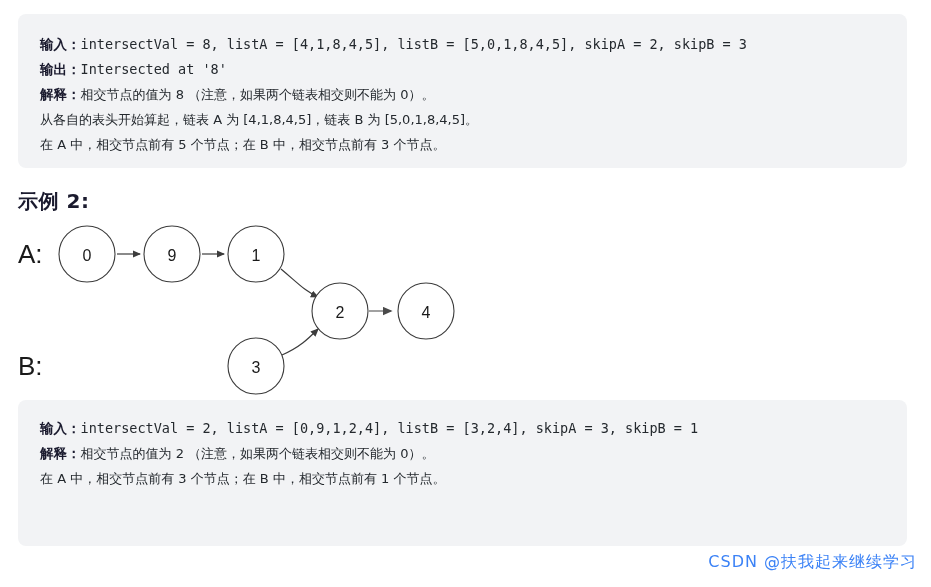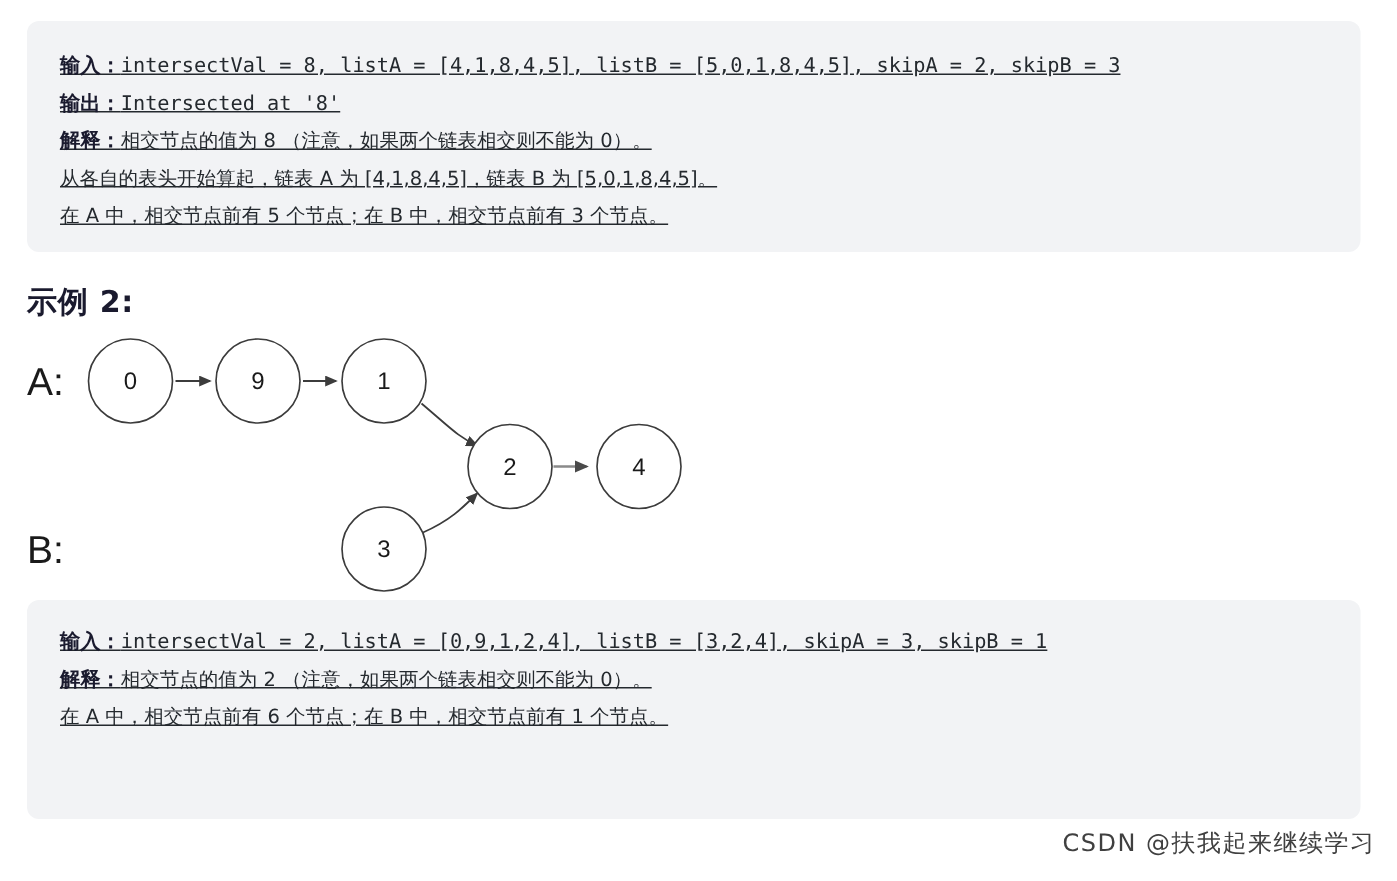--- a/index.html
+++ b/index.html
@@ -38,21 +38,20 @@
     padding: 16px 22px 12px 22px;
   }
 
   .code-line {
     font-family: "DejaVu Sans Mono", "Liberation Mono", monospace;
     font-size: 13.5px;
     line-height: 25px;
     color: #24292e;
     white-space: pre;
     letter-spacing: 0px;
-    text-decoration: underline;
   }
   .lbl {
     font-family: "DejaVu Sans", "Liberation Sans", sans-serif;
     font-weight: bold;
     color: #1a1a2e;
     font-size: 13.5px;
   }
   .cn {
     font-family: "DejaVu Sans", "Liberation Sans", sans-serif;
     font-size: 13px;
@@ -117,21 +116,21 @@
     stroke-width: 1.6;
   }
 
   
   #watermark {
     position: absolute;
     right: 14px;
     top: 552px;
     font-family: "DejaVu Sans", "Liberation Sans", sans-serif;
     font-size: 16px;
-    color: #404040;
+    color: #3b82f6;
     white-space: nowrap;
     letter-spacing: 1px;
     user-select: none;
   }
 </style>
 </head>
 <body>
 
 <div class="panel" id="panel-example-1">
   <div class="code-line"><span class="lbl">输入：</span><span class="mono">intersectVal = 8, listA = [4,1,8,4,5], listB = [5,0,1,8,4,5], skipA = 2, skipB = 3</span></div>
@@ -186,16 +185,16 @@
     <g>
       <circle class="node-circle" cx="256" cy="161" r="28"></circle>
       <text class="node-label" x="256" y="162">3</text>
     </g>
   </svg>
 </div>
 
 <div class="panel" id="panel-example-2">
   <div class="code-line"><span class="lbl">输入：</span><span class="mono">intersectVal = 2, listA = [0,9,1,2,4], listB = [3,2,4], skipA = 3, skipB = 1</span></div>
   <div class="code-line"><span class="lbl">解释：</span><span class="cn">相交节点的值为 2 （注意，如果两个链表相交则不能为 0）。</span></div>
-  <div class="code-line"><span class="cn">在 A 中，相交节点前有 6 个节点；在 B 中，相交节点前有 1 个节点。</span></div>
+  <div class="code-line"><span class="cn">在 A 中，相交节点前有 3 个节点；在 B 中，相交节点前有 1 个节点。</span></div>
 </div>
 
 <div id="watermark">CSDN @扶我起来继续学习</div>
 
 </body></html>

